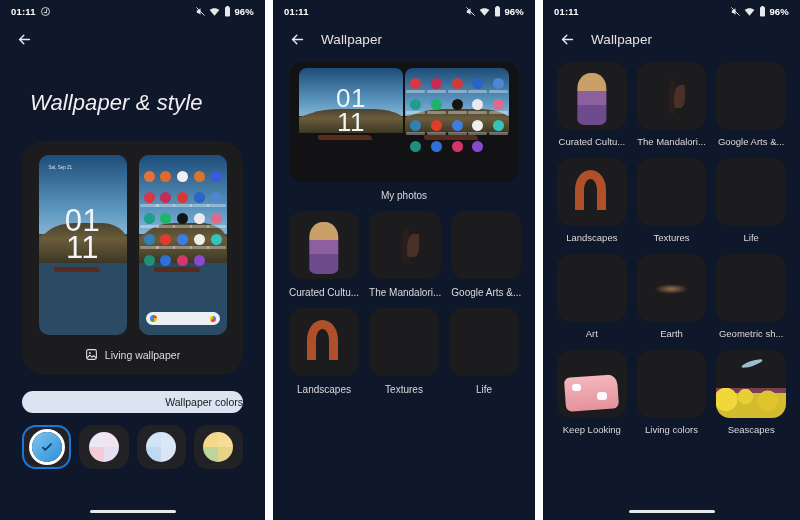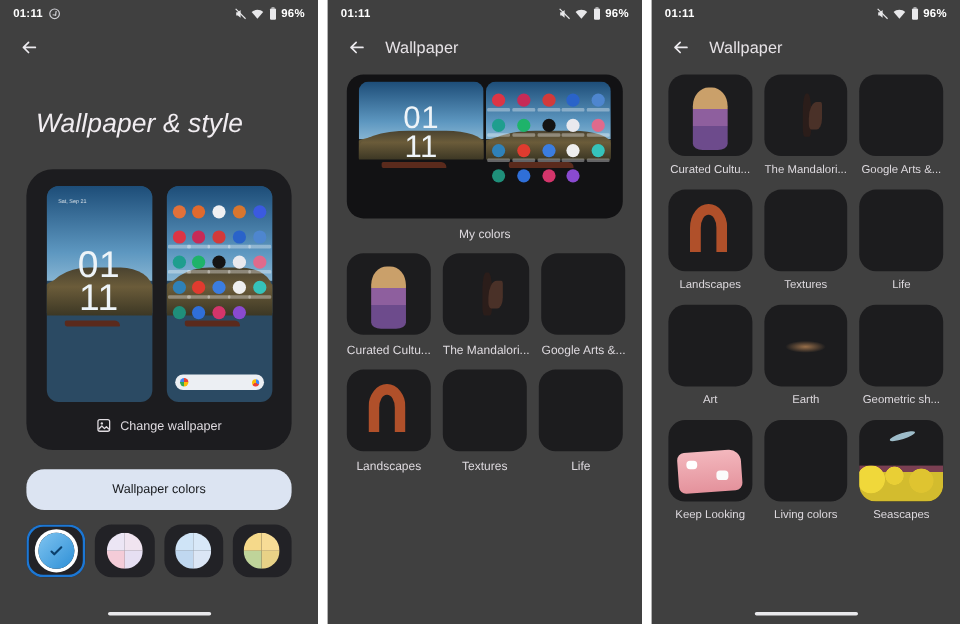--- a/index.html
+++ b/index.html
@@ -7,21 +7,21 @@
     width: 800px; height: 520px;
     background: #ffffff;
     font-family: "Liberation Sans", sans-serif;
     overflow: hidden;
   }
   .stage { position: relative; width: 800px; height: 520px; display: flex; background: #fff; }
 
   .phone {
     position: relative;
     height: 520px;
-    background: #404040;
+    background: #0f172a;
     overflow: hidden;
     flex: 0 0 auto;
   }
   .phone.p1 { width: 265px; }
   .gap { flex: 0 0 8px; background: #ffffff; height: 520px; }
   .phone.p2 { width: 262px; }
   .phone.p3 { width: 257px; }
 
   
   .statusbar {
@@ -99,22 +99,22 @@
   .mic-dot { width: 6px; height: 6px; border-radius: 50%;
     background: conic-gradient(#4285f4 0 33%, #ea4335 0 66%, #fbbc05 0); }
 
   .change-wall {
     display: flex; align-items: center; justify-content: center; gap: 7px;
     padding: 13px 0 6px 0; color: #dfdbe0; font-size: 10.5px; cursor: pointer;
   }
 
   .seg-row { display: flex; gap: 8px; margin: 16px 22px 0 22px; }
   .seg {
-    flex: 1 1 0; height: 34px; border-radius: 15px;
-    display: flex; align-items: center; justify-content: center;
+    flex: 1 1 0; height: 22px; border-radius: 15px;
+    display: flex; align-items: center; justify-content: flex-end;
     font-size: 10.5px; cursor: pointer;
   }
   .seg.active { background: #dce4f2; color: #17191d; }
   .seg.inactive { background: #222226; color: #d6d3d8; }
 
   .swatch-row { display: flex; gap: 8px; margin: 12px 22px 0 22px; }
   .swatch {
     flex: 1 1 0; height: 44px; border-radius: 14px; background: #222226;
     display: flex; align-items: center; justify-content: center; cursor: pointer;
   }
@@ -405,21 +405,21 @@
         </div>
 
       </div>
 
       <div class="change-wall">
         <svg width="13" height="13" viewBox="0 0 24 24">
           <rect x="3" y="3" width="18" height="18" rx="3" fill="none" stroke="#dfdbe0" stroke-width="2"></rect>
           <circle cx="9" cy="9" r="1.8" fill="#dfdbe0"></circle>
           <path d="M4 18l5-5 4 4 3-3 4 4" fill="none" stroke="#dfdbe0" stroke-width="2" stroke-linejoin="round"></path>
         </svg>
-        <span>Change wallpaper</span>
+        <span>Living wallpaper</span>
       </div>
     </div>
 
     <div class="seg-row">
       <div class="seg active">
         <span>Wallpaper colors</span>
       </div>
     </div>
 
     <div class="swatch-row">
@@ -573,21 +573,21 @@
             <div class="icon-row">
               <div class="app-ic" style="background:#1f8f7a"></div>
               <div class="app-ic" style="background:#2f6fd8"></div>
               <div class="app-ic" style="background:#d4356b"></div>
               <div class="app-ic" style="background:#8a4ad0"></div>
               <div class="app-ic" style="background:transparent"></div>
             </div>
           </div>
         </div>
       </div>
-      <div class="card-label">My colors</div>
+      <div class="card-label">My photos</div>
     </div>
 
 
     <div class="grid3">
       <div class="tile3">
         <div class="thumb th-curated">
             <span class="cu-fig"></span>
           </div>
         <div class="card-label">Curated Cultu...</div>
       </div>

